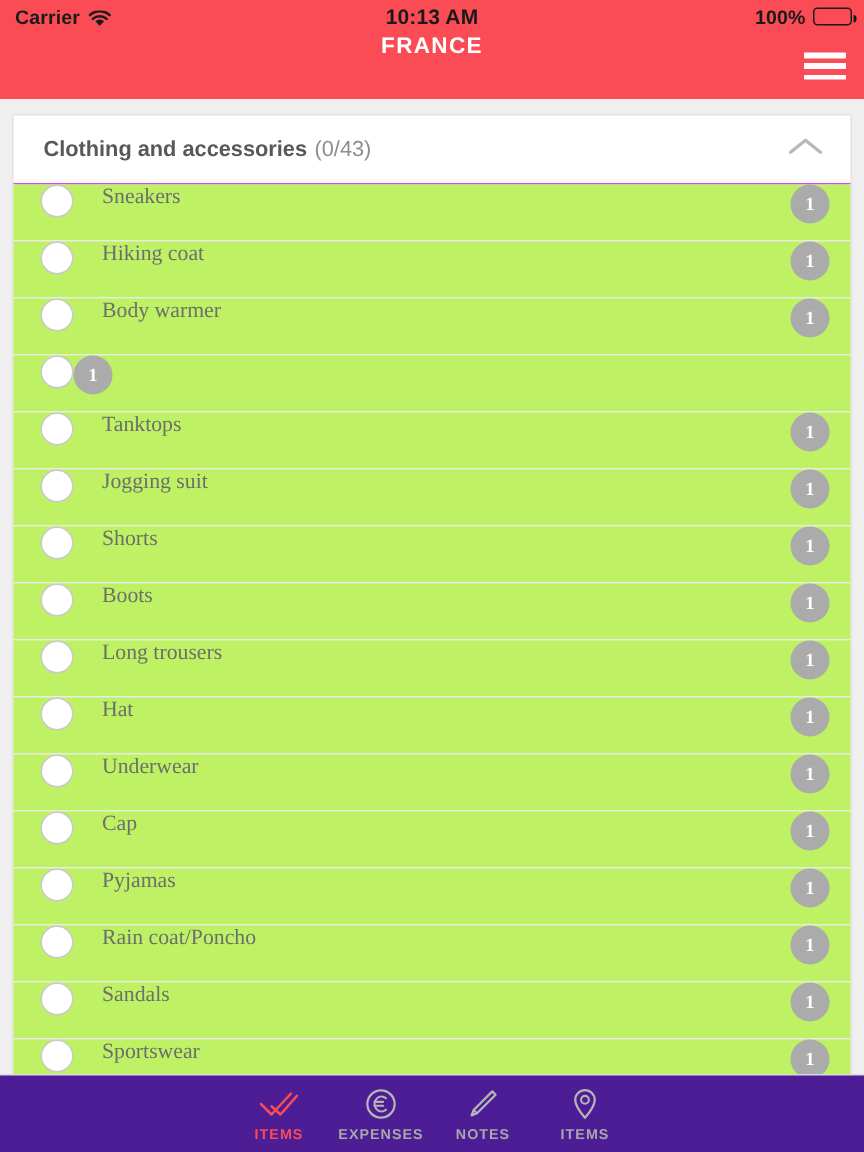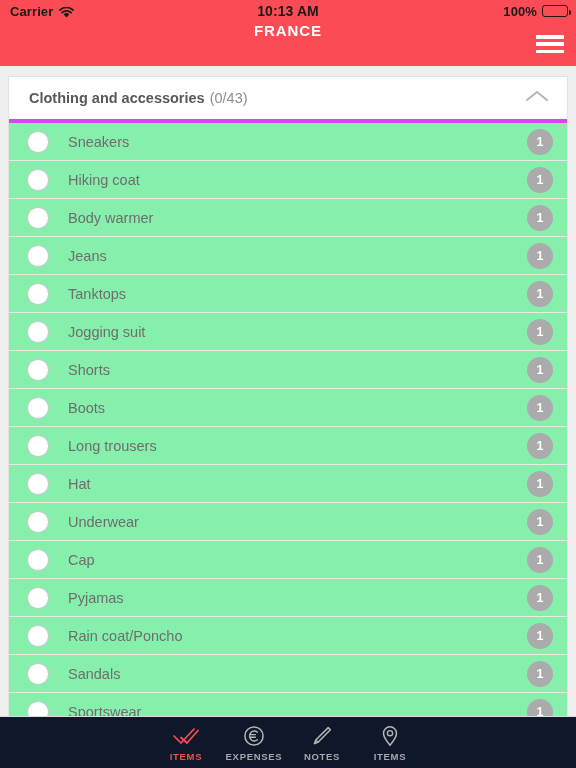--- a/index.html
+++ b/index.html
@@ -46,51 +46,51 @@
     position:absolute; top:66px; left:0; right:0; bottom:52px;
     background:#EFEFEF; overflow:hidden;
   }
   .card {
     margin:10px 8px 0 8px; background:#FFFFFF;
     border:1px solid #E2E2E2; border-radius:1px;
   }
   .section-header {
     height:46px; display:flex; align-items:center;
     padding:0 14px 0 20px; position:relative; cursor:pointer;
-    border-bottom:4px solid #d946ef;
+    border-bottom:1px solid #d946ef;
   }
   .sh-title { font-size:14.5px; font-weight:bold; color:#585858; }
   .sh-count { font-size:14.5px; font-weight:normal; color:#8D8D8D; margin-left:5px; }
   .sh-chevron { position:absolute; right:18px; top:50%; transform:translateY(-50%); }
 
   .row {
-    height:38px; display:flex; align-items:center;
+    height:38px; display:flex; align-items:flex-start;
     padding:0 10px 0 18px; border-bottom:1px solid #EAEAEA;
-    background:#86efac; position:relative;
+    background:#bef264; position:relative;font-family:Liberation Serif, serif;
   }
   .row:last-child { border-bottom:none; }
   .check {
     width:22px; height:22px; border:1.6px solid #C9C9C9;
     border-radius:50%; flex:0 0 auto; background:#fff; cursor:pointer;
   }
   .row-label {
     margin-left:19px; font-size:14.5px; color:#6E6E6E;
     flex:1 1 auto; white-space:nowrap; overflow:hidden;
   }
   .badge {
     width:26px; height:26px; border-radius:50%; background:#ABABAB;
     color:#FFFFFF; font-size:12.5px; font-weight:bold;
     display:flex; align-items:center; justify-content:center;
     flex:0 0 auto; margin-right:4px;
   }
 
   
   .tabbar {
     position:absolute; left:0; right:0; bottom:0; height:52px;
-    background:#0f172a; border-top:1px solid #DCDCDC;
+    background:#4c1d95; border-top:1px solid #DCDCDC;
     display:flex; align-items:center; justify-content:center; gap:0;
   }
   .tab {
     width:68px; display:flex; flex-direction:column;
     align-items:center; justify-content:center; gap:3px; cursor:pointer;
   }
   .tab-icon { height:24px; display:flex; align-items:center; justify-content:center; }
   .tab-label { font-size:9.5px; letter-spacing:0.7px; color:#A8A8A8; font-weight:bold; }
   .tab.active .tab-label { color:#FB4C55; }
 </style>
@@ -150,21 +150,20 @@
             <div class="row-label">Hiking coat</div>
             <div class="badge">1</div>
           </div>
           <div class="row">
             <div class="check"></div>
             <div class="row-label">Body warmer</div>
             <div class="badge">1</div>
           </div>
           <div class="row">
             <div class="check"></div>
-            <div class="row-label">Jeans</div>
             <div class="badge">1</div>
           </div>
           <div class="row">
             <div class="check"></div>
             <div class="row-label">Tanktops</div>
             <div class="badge">1</div>
           </div>
           <div class="row">
             <div class="check"></div>
             <div class="row-label">Jogging suit</div>

